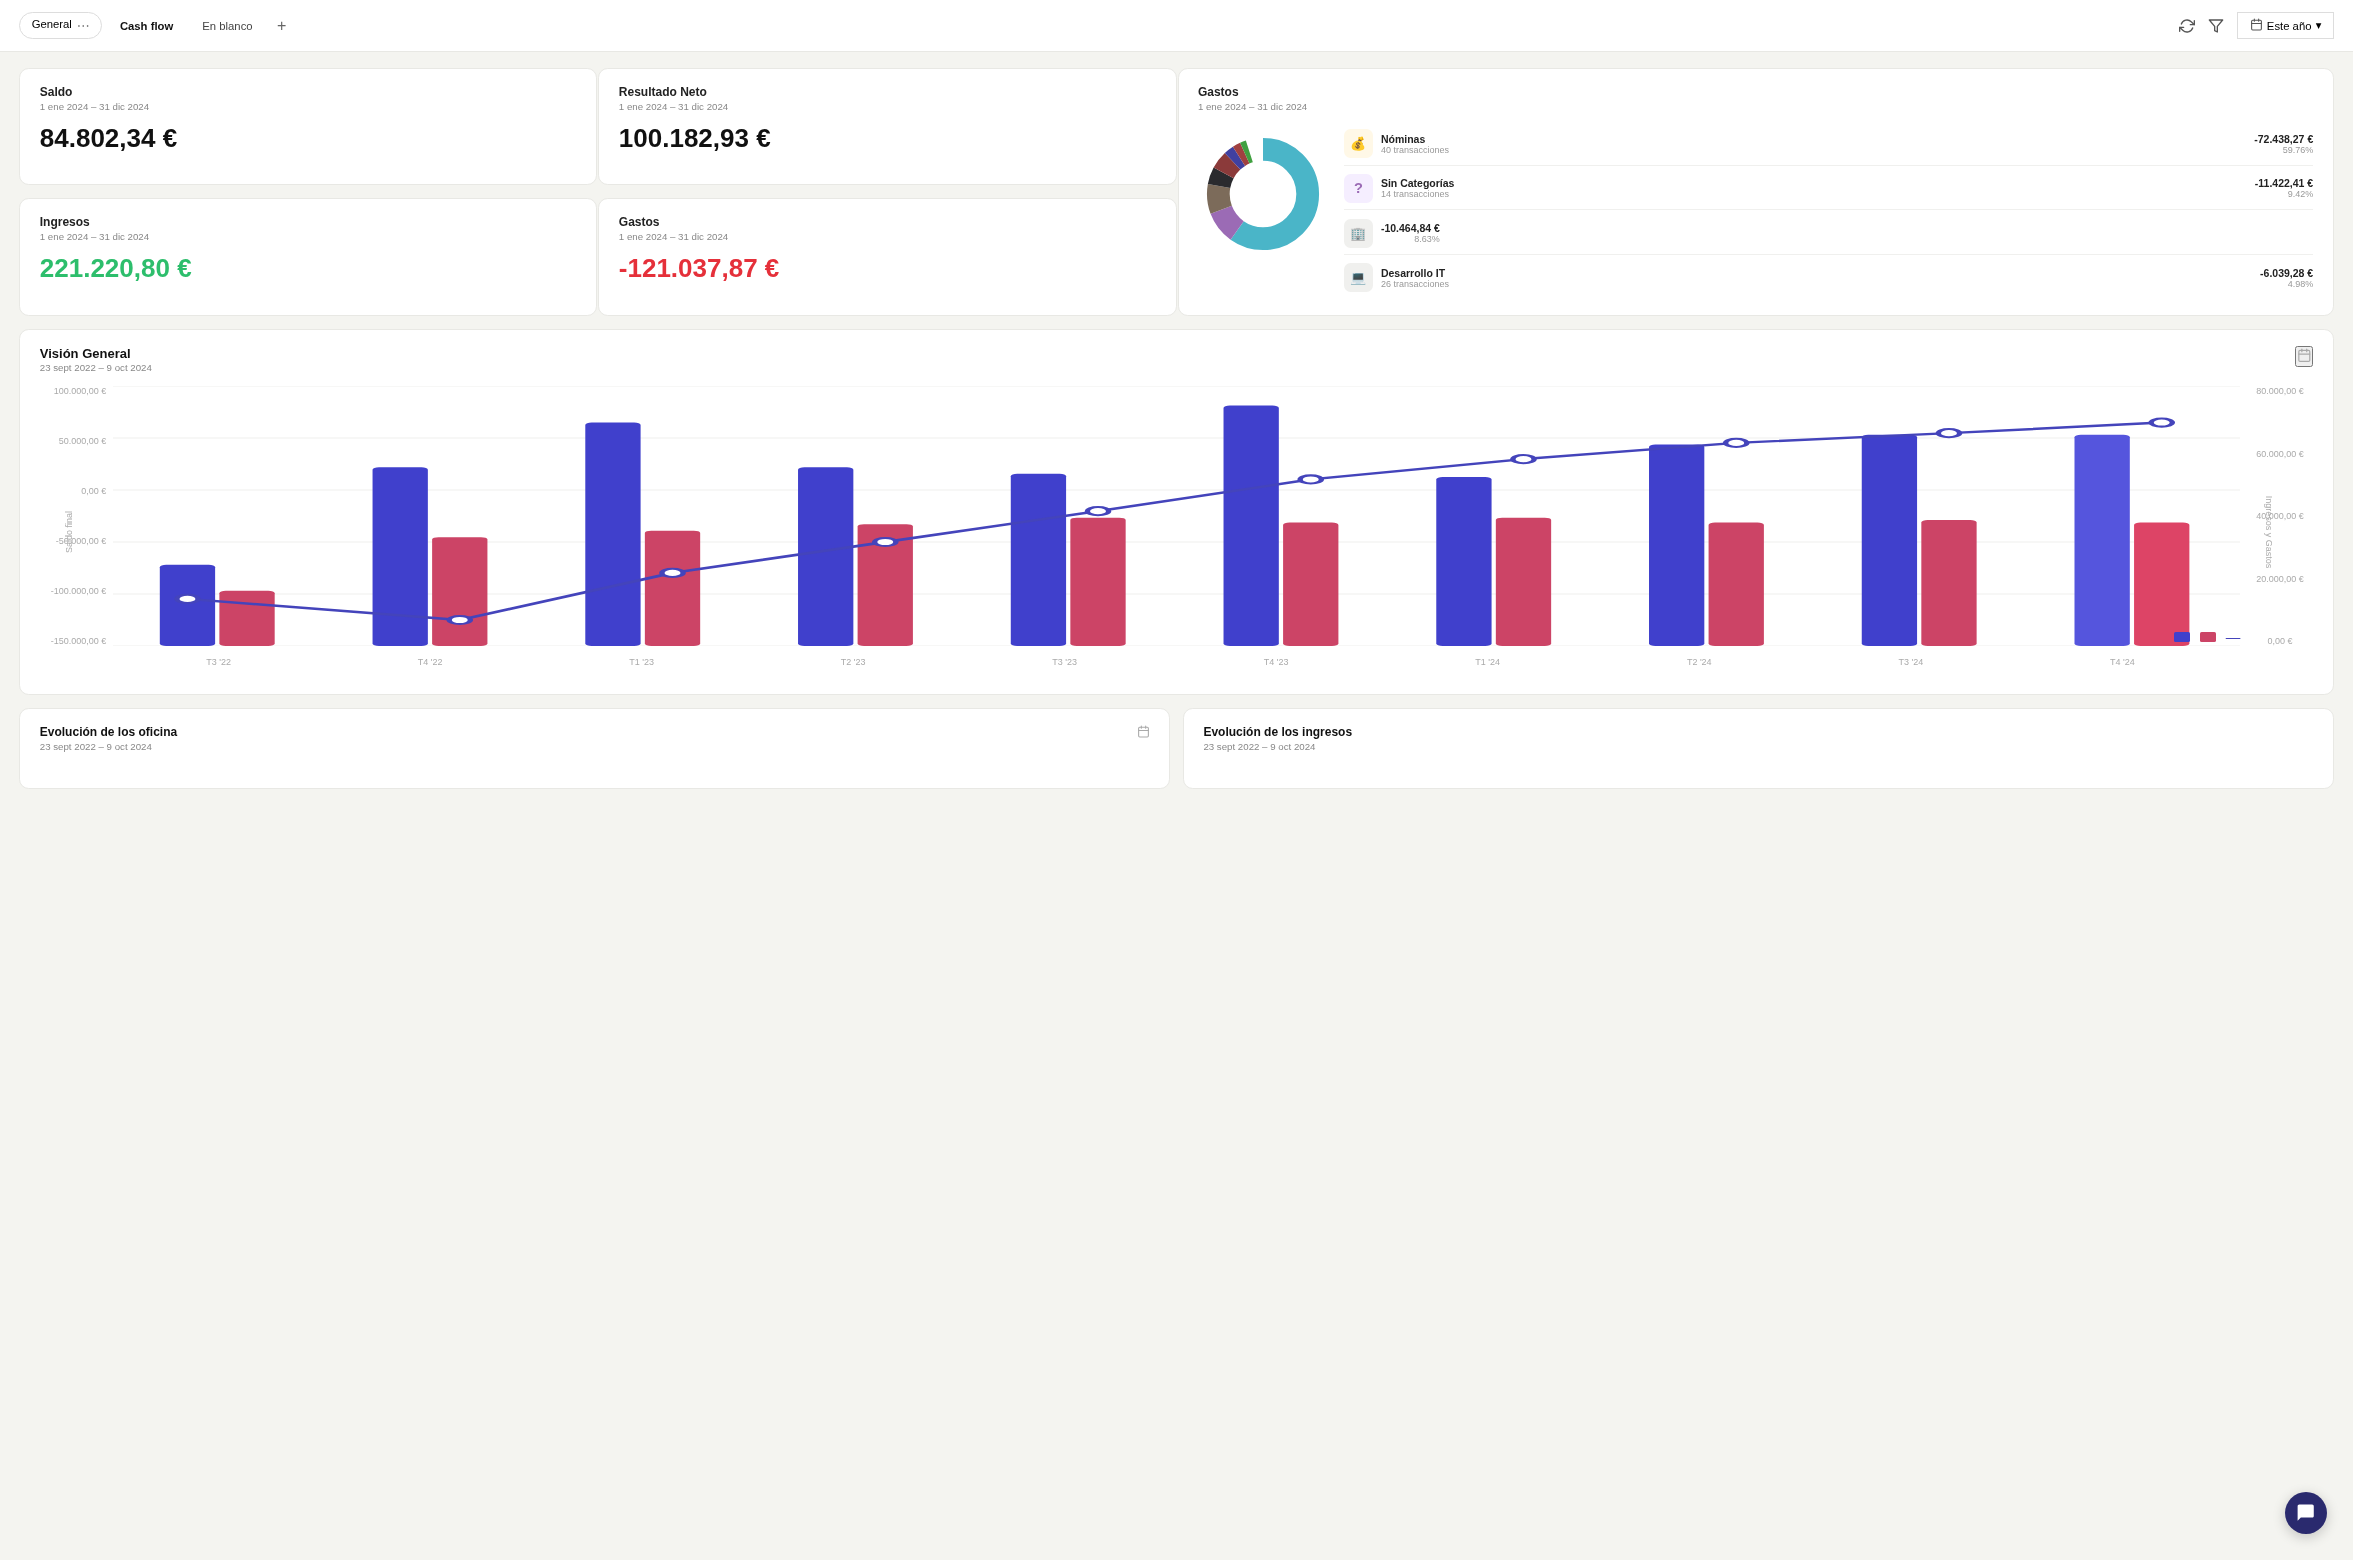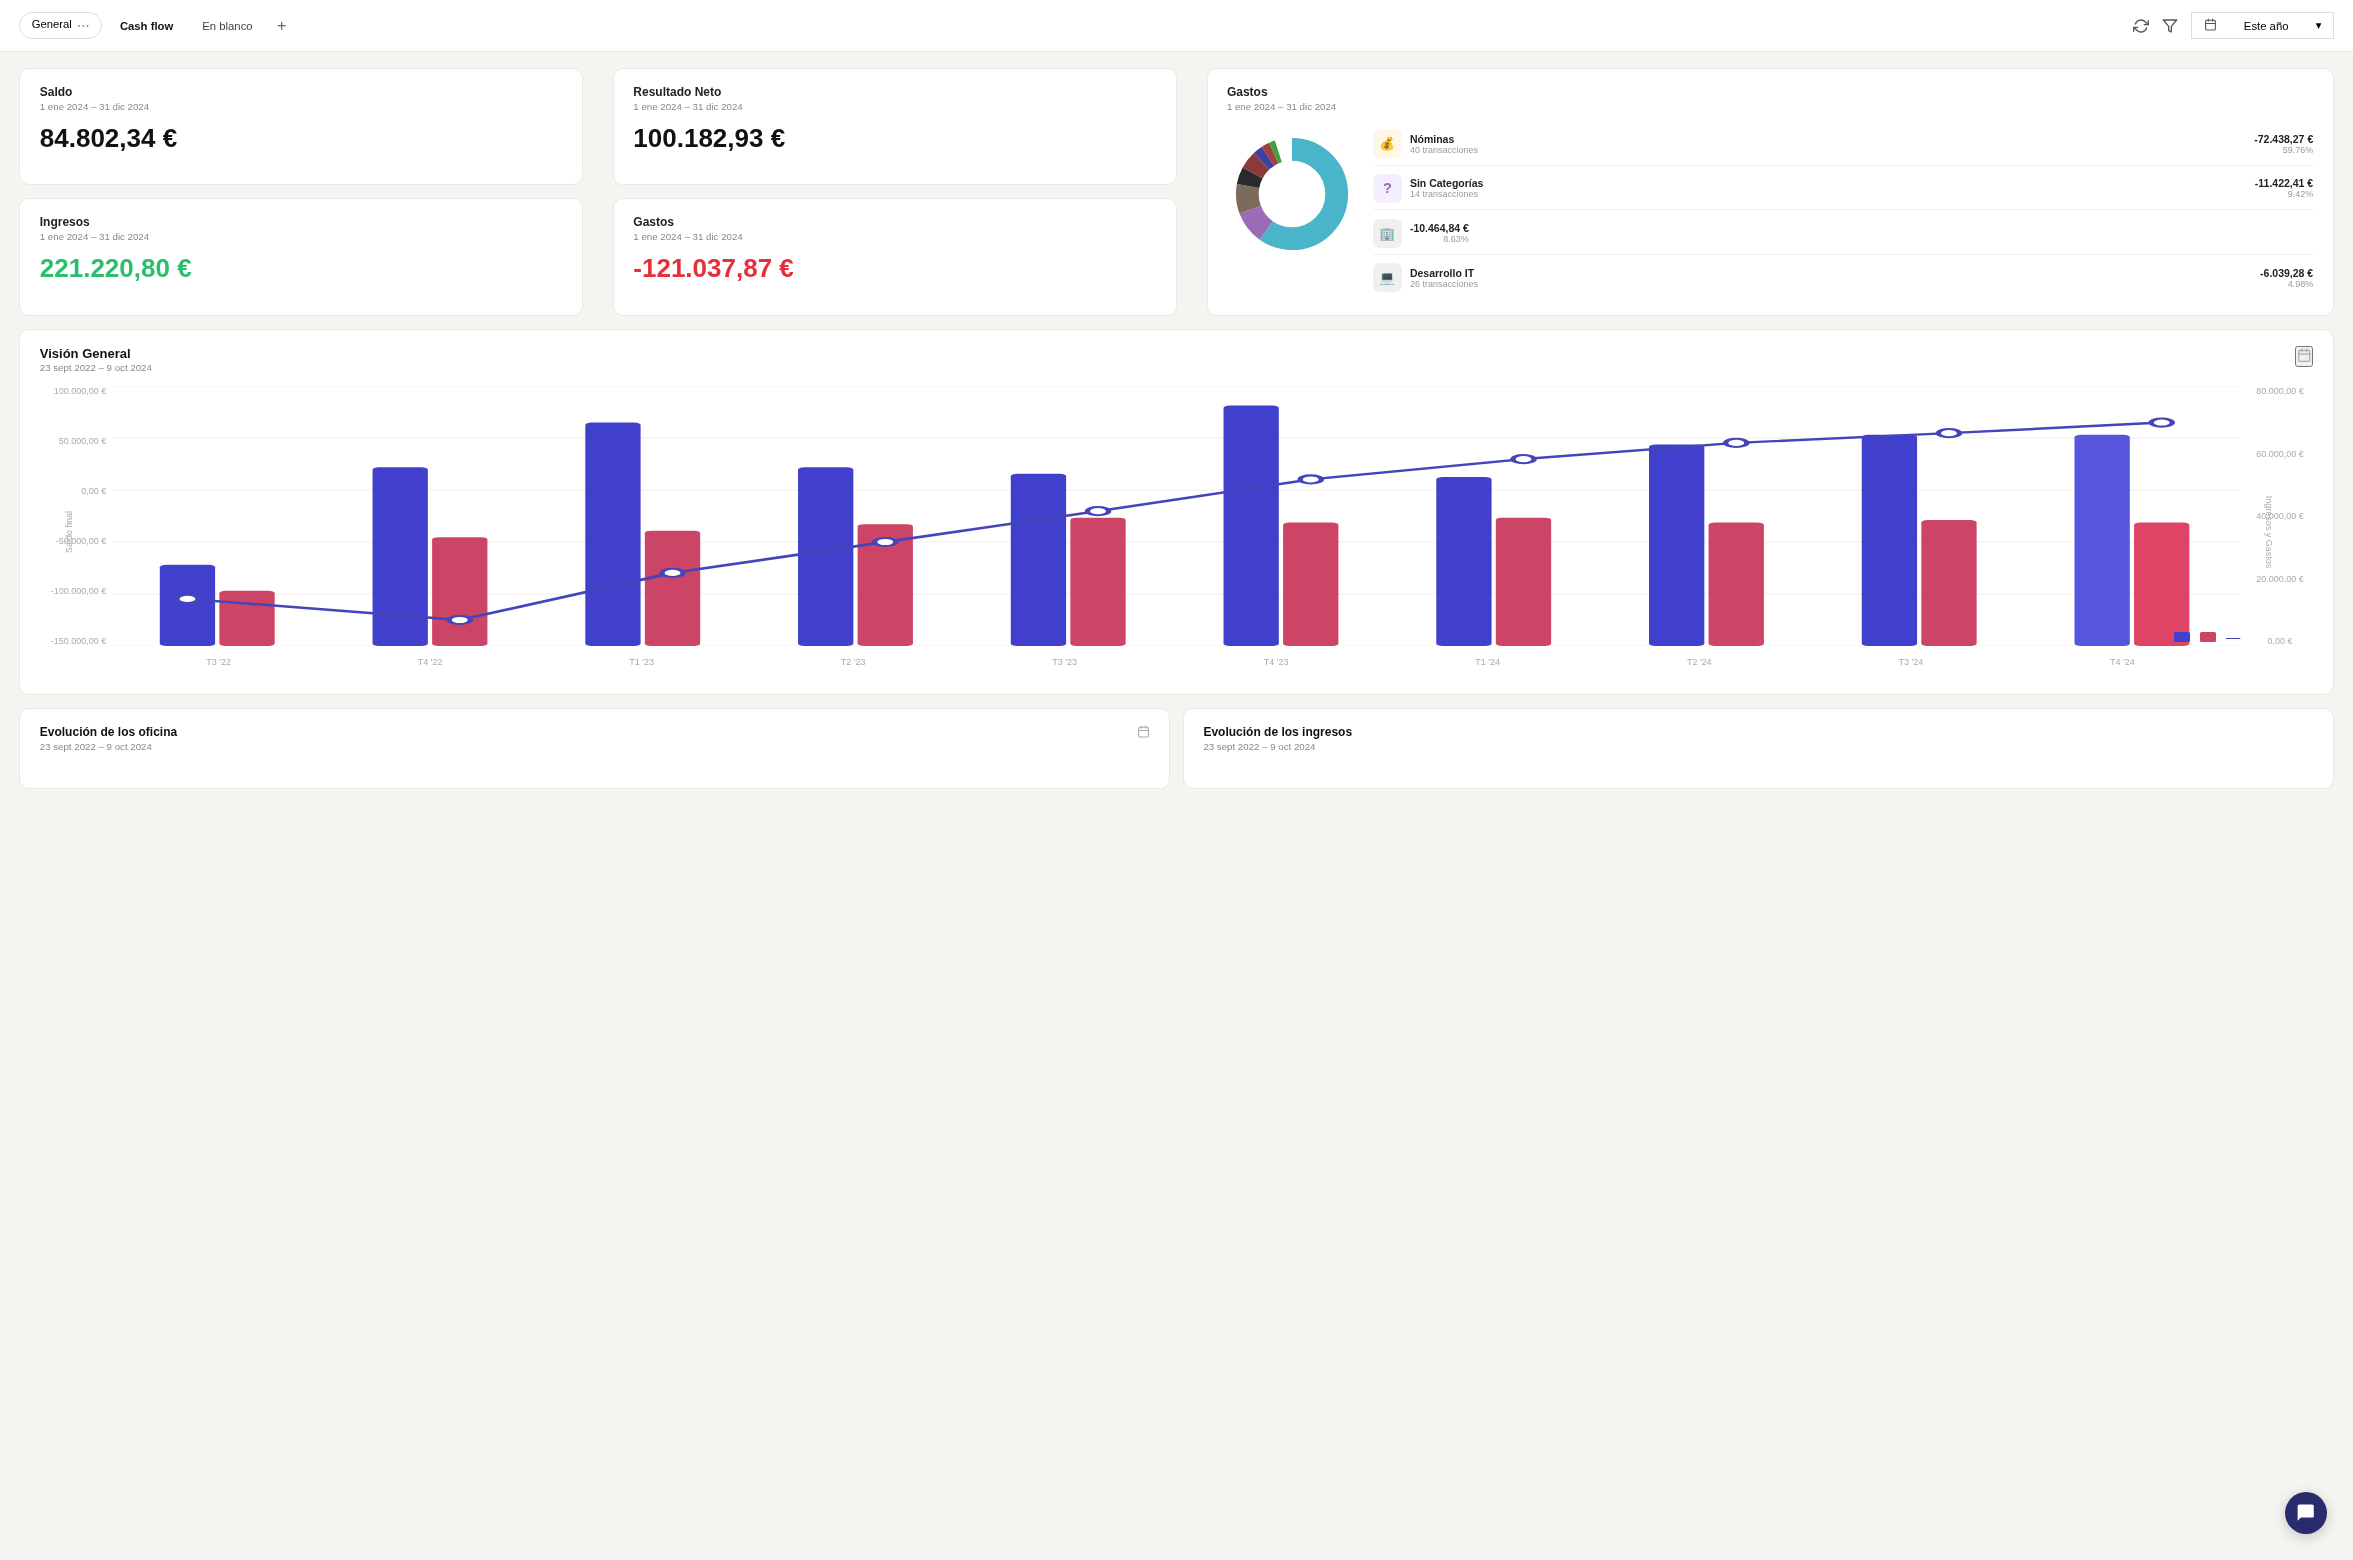--- a/index.html
+++ b/index.html
@@ -67,41 +67,41 @@
       border: none;
       cursor: pointer;
       font-size: 14.6px;
       color: #555;
       display: flex;
       align-items: center;
     }
     .date-selector {
       display: flex;
       align-items: center;
-      gap: 24px;
+      gap: 1px;
       border: 0.8px solid #ddd;
       border-radius: 0;
       padding: 4.9px 11.3px;
       background: #fff;
       cursor: pointer;
       font-size: 11.3px;
       font-weight: 500;
     }
     .date-selector .cal-icon { color: #555; margin-right: 3.2px; }
 
     
     .main-content {
       padding: 16px 19.4px;
     }
 
     
     .cards-row {
       display: grid;
       grid-template-columns: 1fr 1fr 2fr;
-      gap: 30px;
+      gap: 1px;
       margin-bottom: 13px;
     }
     .cards-left {
       display: grid;
       grid-template-rows: 1fr 1fr;
       gap: 13px;
     }
     .card {
       background: #fff;
       border-radius: 9.7px;

